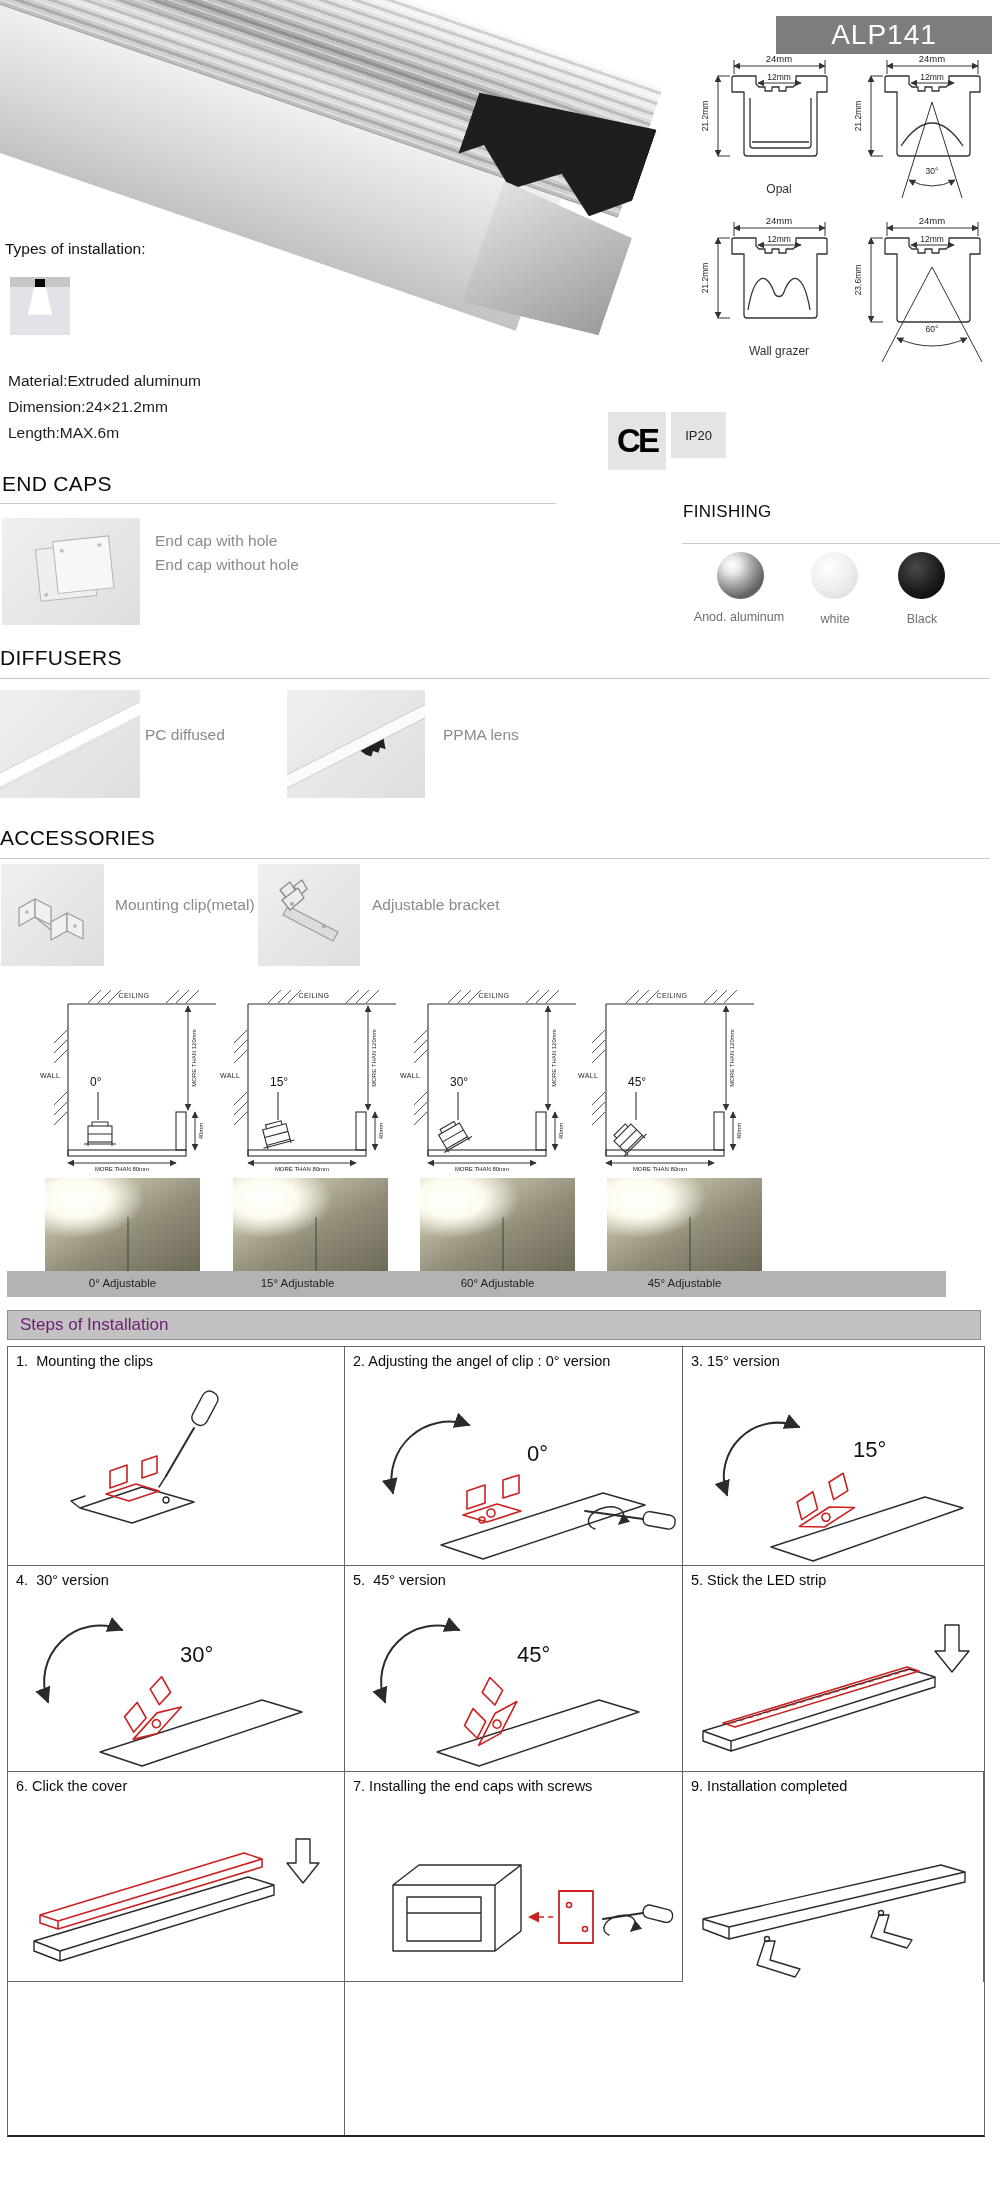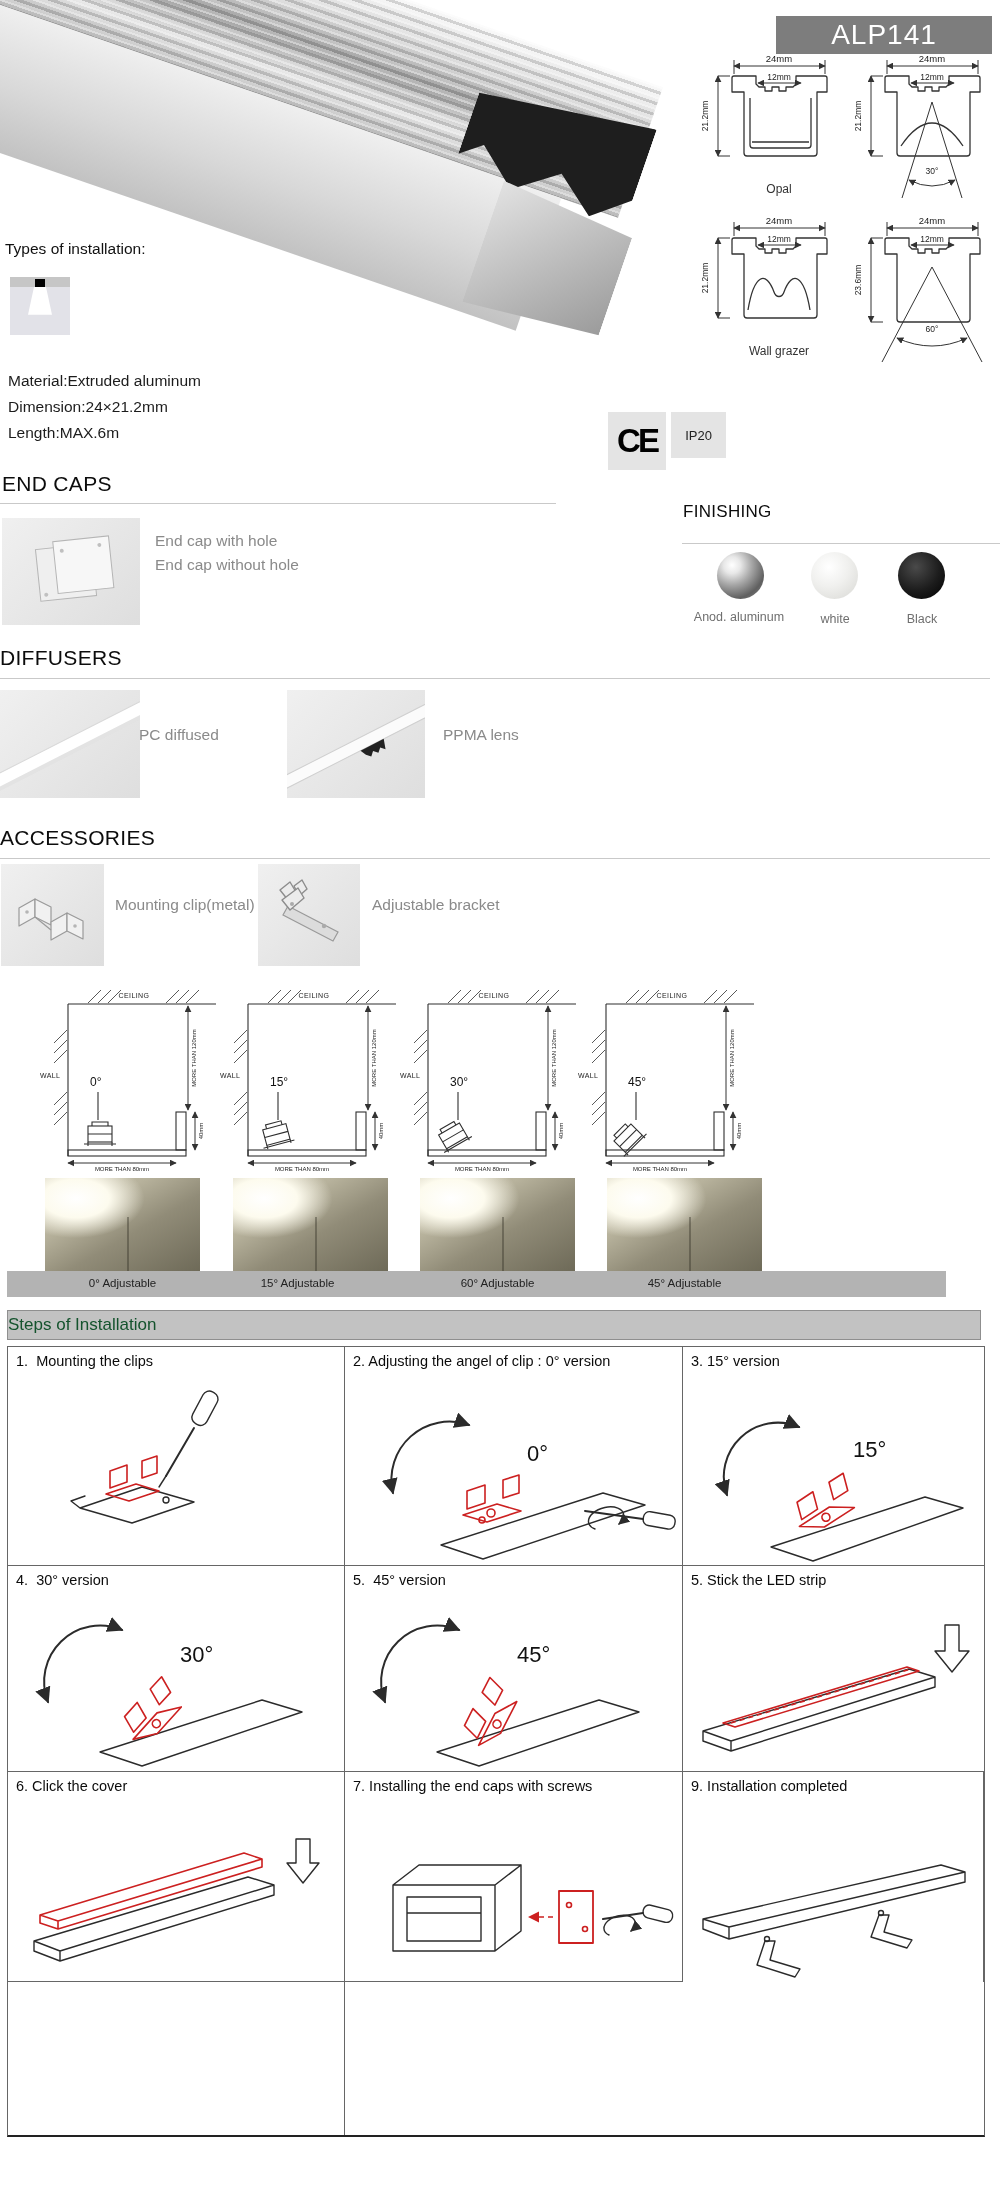--- a/index.html
+++ b/index.html
@@ -66,21 +66,21 @@
   .photo{position:absolute;top:1178px;width:155px;height:93px;
     background:
       radial-gradient(95px 55px at 20% 22%,#ffffff 0%,#fdfbee 35%,rgba(253,251,238,0) 72%),
       linear-gradient(150deg,#cdc8b2 0%,#b7b29c 32%,#918c78 58%,#6e6a58 100%);}
   .photo .corner{position:absolute;left:53%;top:42%;bottom:0;width:2px;background:rgba(48,44,34,.38)}
   .capbar{position:absolute;left:7px;top:1271px;width:939px;height:26px;background:#b3b3b3}
   .capbar span{position:absolute;top:6px;width:155px;text-align:center;font-size:11.5px;color:#222}
 
   .stepsbar{position:absolute;left:7px;top:1310px;width:974px;height:30px;background:#c2c2c2;
     border:1px solid #8f8f8f;box-sizing:border-box;display:flex;align-items:center}
-  .stepsbar span{font-size:17px;color:#14532d;}
+  .stepsbar span{font-size:17px;color:#701a75;padding-left:12px}
 
   .steps-table{position:absolute;left:7px;top:1346px;width:976px;display:grid;
     grid-template-columns:337px 338px 301px;grid-template-rows:219px 206px 210px 153px;
     border:1px solid #666;border-bottom:2px solid #222;box-sizing:content-box}
   .cell{position:relative;border-right:1px solid #666;border-bottom:1px solid #666;overflow:hidden}
   .cell.lc{border-right:none}
   .cell.lr{border-bottom:none}
   .ch{padding:6px 8px 0;font-size:14.5px;color:#0b0b0b;white-space:pre-wrap}
   .cell svg{position:absolute;left:0;bottom:0}
   .ln{fill:none;stroke:#2b2b2b;stroke-width:1.4;stroke-linejoin:round;stroke-linecap:round}
@@ -225,21 +225,21 @@
   <div class="sec" style="left:0;top:646px">DIFFUSERS</div>
   <div class="rule" style="left:0;top:678px;width:990px"></div>
   <div class="imgbox" style="left:0;top:690px;width:140px;height:108px">
     <svg width="140" height="108" viewBox="0 0 140 108">
       <g transform="rotate(-27 70 54)">
         <rect x="-25" y="48" width="190" height="15" rx="7" fill="#ffffff" stroke="#d8d8d8"></rect>
         <rect x="-25" y="60" width="190" height="4" fill="#e3e3e3"></rect>
       </g>
     </svg>
   </div>
-  <div class="gtxt" style="left:139px;top:726px">PC diffused</div>
+  <div class="gtxt" style="left:145px;top:726px">PC diffused</div>
   <div class="imgbox" style="left:287px;top:690px;width:138px;height:108px">
     <svg width="138" height="108" viewBox="0 0 138 108">
       <g transform="rotate(-27 69 54)">
         <rect x="-25" y="50" width="185" height="12" rx="5" fill="#fbfbfb" stroke="#cfcfcf"></rect>
         <path d="M70,62 h26 l-3,10 l-4,-4 l-4,4 l-4,-4 l-4,4 l-4,-4 z" fill="#222"></path>
       </g>
     </svg>
   </div>
   <div class="gtxt" style="left:443px;top:726px">PPMA lens</div>
 

